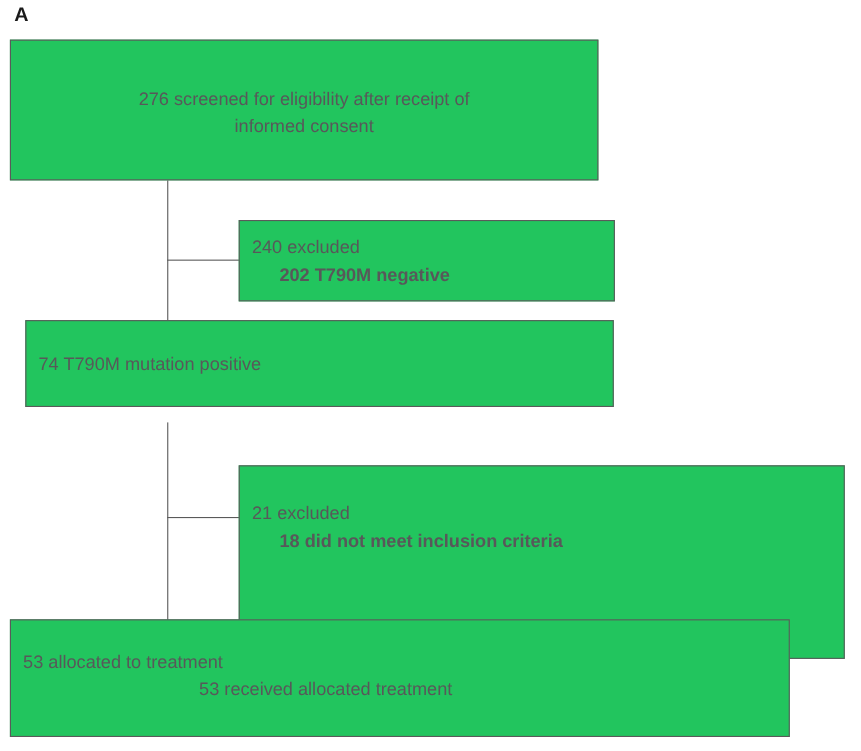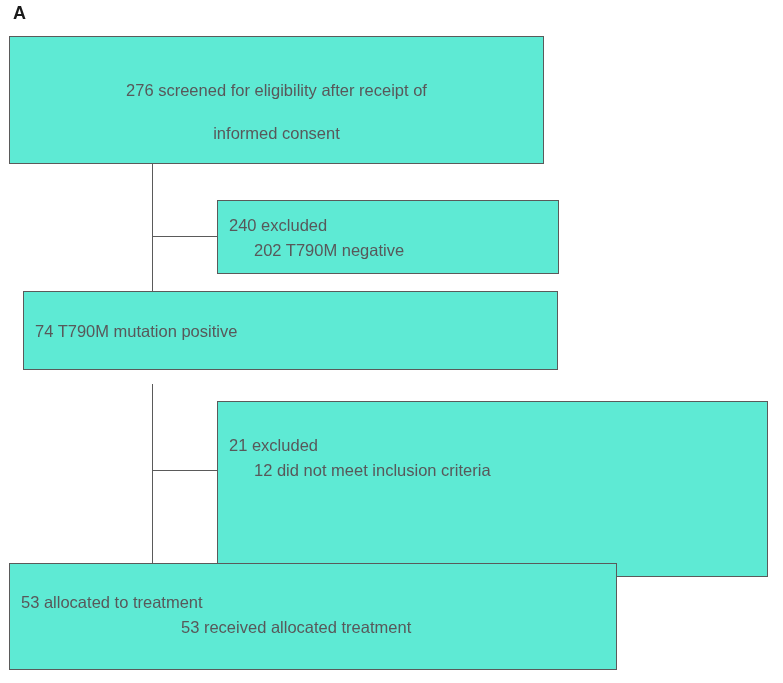--- a/index.html
+++ b/index.html
@@ -26,21 +26,21 @@
     font-weight: bold;
     color: #1a1a1a;
     letter-spacing: 0.2px;
     line-height: 1;
   }
 
   .node {
     position: absolute;
     box-sizing: border-box;
     border: 1px solid #5a5a5a;
-    background: #5eead4;
+    background: #22c55e;
   }
 
   .node-text {
     position: absolute;
     font-size: 16.5px;
     color: #58585a;
     line-height: 25px;
     white-space: pre;
   }
   .node-text.centered {
@@ -48,55 +48,55 @@
     text-align: center;
   }
 
   .line {
     position: absolute;
     background: #5a5a5a;
   }
   .line.v { width: 1px; }
   .line.h { height: 1px; }
 
-  .indent-1 { padding-left: 25px; display: block; }
+  .indent-1 { padding-left: 25px; display: block; font-weight: bold; }
   .indent-2 { padding-left: 160px; display: block; }
 </style>
 </head>
 <body>
 
 <div id="figure">
 
   <div class="panel-label">A</div>
 
   <div class="node" style="left:9px; top:36px; width:535px; height:128px;">
     <div class="node-text centered" style="left:0; top:41px;">276 screened for eligibility after receipt of</div>
-    <div class="node-text centered" style="left:0; top:66px;margin-top:18px;">informed consent</div>
+    <div class="node-text centered" style="left:0; top:66px;">informed consent</div>
   </div>
 
   <div class="line v" style="left:152px; top:164px; height:142px;"></div>
 
   <div class="line h" style="left:152px; top:236px; width:66px;"></div>
 
   <div class="node" style="left:217px; top:200px; width:342px; height:74px;">
     <div class="node-text" style="left:11px; top:12px;">240 excluded</div>
     <div class="node-text indent-1" style="left:11px; top:37px;">202 T790M negative</div>
   </div>
 
   <div class="node" style="left:9px; top:291px; width:535px; height:79px;margin-left:14px;">
     <div class="node-text" style="left:11px; top:27px;">74 T790M mutation positive</div>
   </div>
 
   <div class="line v" style="left:152px; top:384px; height:180px;"></div>
 
   <div class="line h" style="left:152px; top:470px; width:66px;"></div>
 
-  <div class="node" style="left:217px; top:401px; width:551px; height:176px;">
+  <div class="node" style="left:217px; top:423px; width:551px; height:176px;">
     <div class="node-text" style="left:11px; top:31px;">21 excluded</div>
-    <div class="node-text indent-1" style="left:11px; top:56px;">12 did not meet inclusion criteria</div>
+    <div class="node-text indent-1" style="left:11px; top:56px;">18 did not meet inclusion criteria</div>
   </div>
 
-  <div class="node" style="left:9px; top:563px; width:608px; height:107px;">
+  <div class="node" style="left:9px; top:563px; width:709px; height:107px;">
     <div class="node-text" style="left:11px; top:26px;">53 allocated to treatment</div>
     <div class="node-text indent-2" style="left:11px; top:51px;">53 received allocated treatment</div>
   </div>
 
 </div>
 
 </body></html>

